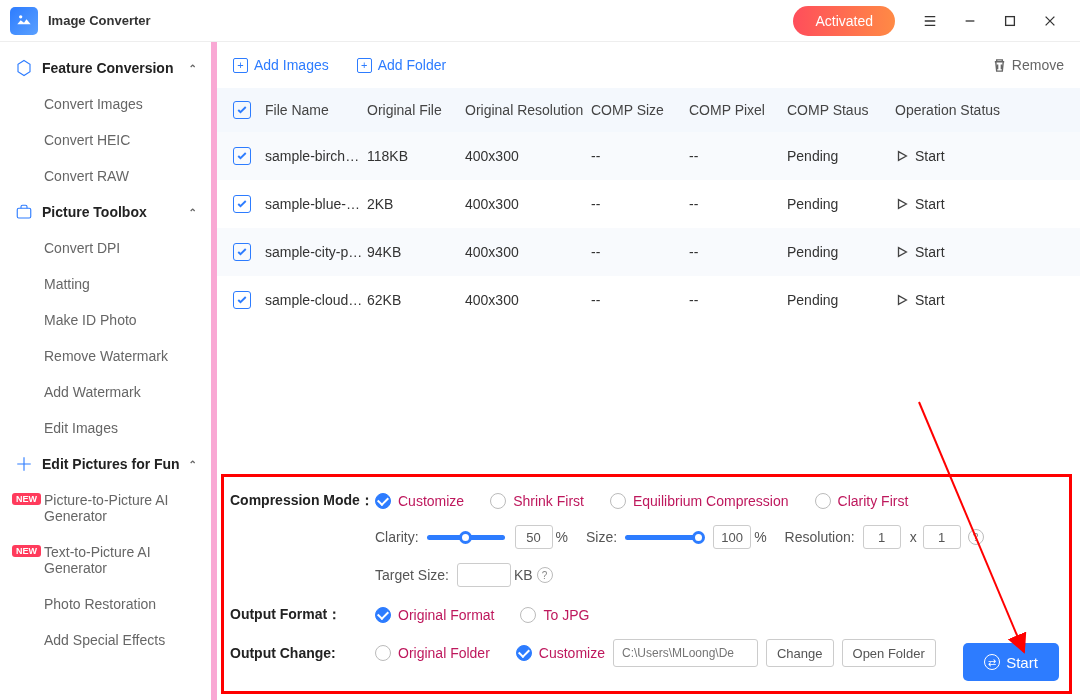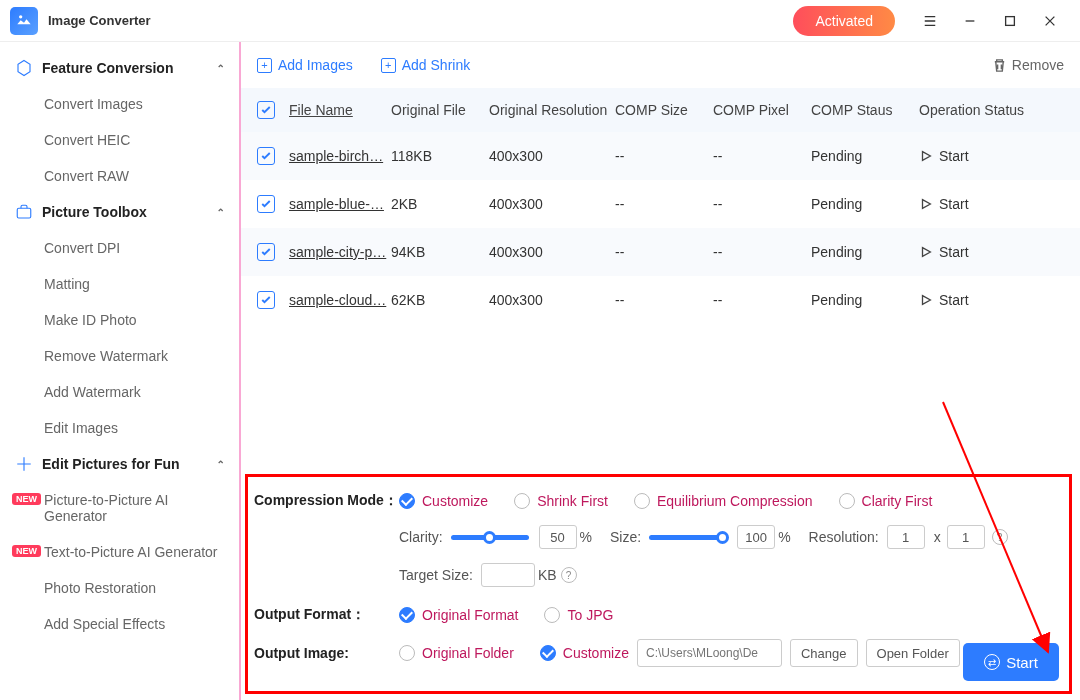--- a/index.html
+++ b/index.html
@@ -6,40 +6,40 @@
 body { font-family: -apple-system, "Segoe UI", Arial, sans-serif; font-size: 14px; color: #333; background: #fff; width: 1080px; height: 700px; overflow: hidden; }
 .titlebar { height: 42px; display: flex; align-items: center; padding: 0 10px; border-bottom: 1px solid #eee; }
 .logo { width: 28px; height: 28px; background: linear-gradient(135deg,#2d7cff,#5aa0ff); border-radius: 5px; display: flex; align-items: center; justify-content: center; margin-right: 10px; }
 .logo svg { width: 20px; height: 20px; }
 .app-title { font-size: 13px; font-weight: 600; color: #333; }
 .spacer { flex: 1; }
 .pill { background: linear-gradient(90deg,#ff4e5b,#ff8a45); color: #fff; padding: 7px 22px; border-radius: 20px; font-size: 14px; margin-right: 15px; }
 .winbtn { width: 40px; height: 40px; display: flex; align-items: center; justify-content: center; cursor: pointer; color: #333; }
 .winbtn svg { width: 14px; height: 14px; stroke: #333; stroke-width: 1.5; fill: none; }
 .content { display: flex; height: 658px; }
-.sidebar { width: 241px; border-right: 2px solid #f9a8d4; padding-top: 8px; overflow-y: auto; }
+.sidebar { width: 217px; border-right: 6px solid #f9a8d4; padding-top: 8px; overflow-y: auto; }
 .sect-hd { display: flex; align-items: center; padding: 8px 14px; font-weight: 600; color: #222; cursor: pointer; }
 .sect-hd .ic { width: 20px; height: 20px; margin-right: 8px; display: flex; align-items: center; justify-content: center; }
 .sect-hd .ic svg { width: 18px; height: 18px; stroke: #2d7cff; fill: none; stroke-width: 1.5; }
 .sect-hd .chev { margin-left: auto; font-size: 10px; color: #666; }
 .side-item { padding: 10px 14px 10px 44px; color: #666; cursor: pointer; position: relative; }
 .side-item.active { background: #eaf2ff; color: #2d7cff; }
 .badge-new { position: absolute; left: 12px; top: 11px; background: #ff3b5c; color: #fff; font-size: 9px; padding: 1px 4px; border-radius: 3px; font-weight: 700; }
 .main { flex: 1; display: flex; flex-direction: column; }
 .toolbar { height: 46px; display: flex; align-items: center; padding: 0 16px; }
 .tbtn { display: flex; align-items: center; color: #2d7cff; margin-right: 28px; cursor: pointer; }
 .tbtn .sq { width: 15px; height: 15px; border: 1.5px solid #2d7cff; border-radius: 2px; margin-right: 6px; display: flex; align-items: center; justify-content: center; font-size: 11px; line-height: 1; color: #2d7cff; }
 .rembtn { margin-left: auto; display: flex; align-items: center; color: #666; cursor: pointer; }
 .rembtn svg { stroke: #666; fill: none; width: 15px; height: 15px; margin-right: 5px; stroke-width: 1.5; }
 .table { flex: 1; overflow-y: auto; }
 .th-row { display: flex; align-items: center; background: #f4f8fd; height: 44px; padding: 0 16px; color: #444; font-size: 14px; }
 .tr-row { display: flex; align-items: center; height: 48px; padding: 0 16px; border-bottom: 0; }
 .tr-row:nth-child(odd) { background: #f8fafd; }
 .col-ck { width: 32px; }
-.col-name { width: 102px; overflow: hidden; white-space: nowrap; text-overflow: ellipsis; padding-right: 0; text-decoration: underline; }
+.col-name { width: 102px; overflow: hidden; white-space: nowrap; text-overflow: ellipsis; padding-right: 0; }
 .col-osize { width: 98px; }
 .col-ores { width: 126px; }
 .col-csize { width: 98px; }
 .col-cpix { width: 98px; }
 .col-cstat { width: 108px; }
 .col-op { flex: 1; display: flex; align-items: center; }
 .chk { width: 18px; height: 18px; border: 1.5px solid #2d7cff; border-radius: 3px; display: flex; align-items: center; justify-content: center; cursor: pointer; }
 .chk svg { width: 12px; height: 12px; stroke: #2d7cff; stroke-width: 2.5; fill: none; }
 .play { width: 14px; height: 14px; margin-right: 6px; }
 .play svg { width: 14px; height: 14px; stroke: #444; fill: none; stroke-width: 1.5; }
@@ -145,21 +145,21 @@
   </div>
 
   <div class="main">
     <div class="toolbar">
       <div class="tbtn">
           <span class="sq">+</span>
           <span>Add Images</span>
         </div>
       <div class="tbtn">
           <span class="sq">+</span>
-          <span>Add Shrink</span>
+          <span>Add Folder</span>
         </div>
       <div class="rembtn">
           <svg viewBox="0 0 16 16">
             <path d="M3 4h10M5 4V2h6v2M6 7v5M10 7v5M4 4l1 10h6l1-10"></path>
           </svg>
           <span>Remove</span>
         </div>
     </div>
 
     <div class="table">
@@ -305,21 +305,21 @@
         <div class="ropt">
             <div class="radio on"></div>
             <span>Original Format</span>
           </div>
         <div class="ropt">
             <div class="radio"></div>
             <span>To JPG</span>
           </div>
       </div>
       <div class="frow" style="margin-bottom:0">
-        <div class="flabel">Output Image:</div>
+        <div class="flabel">Output Change:</div>
         <div class="ropt">
             <div class="radio"></div>
             <span>Original Folder</span>
           </div>
         <div class="ropt" style="margin-right:8px">
             <div class="radio on"></div>
             <span>Customize</span>
           </div>
         <input class="pathbox" placeholder="C:\Users\MLoong\De" style="">
         <button class="btn-sm">Change</button>

